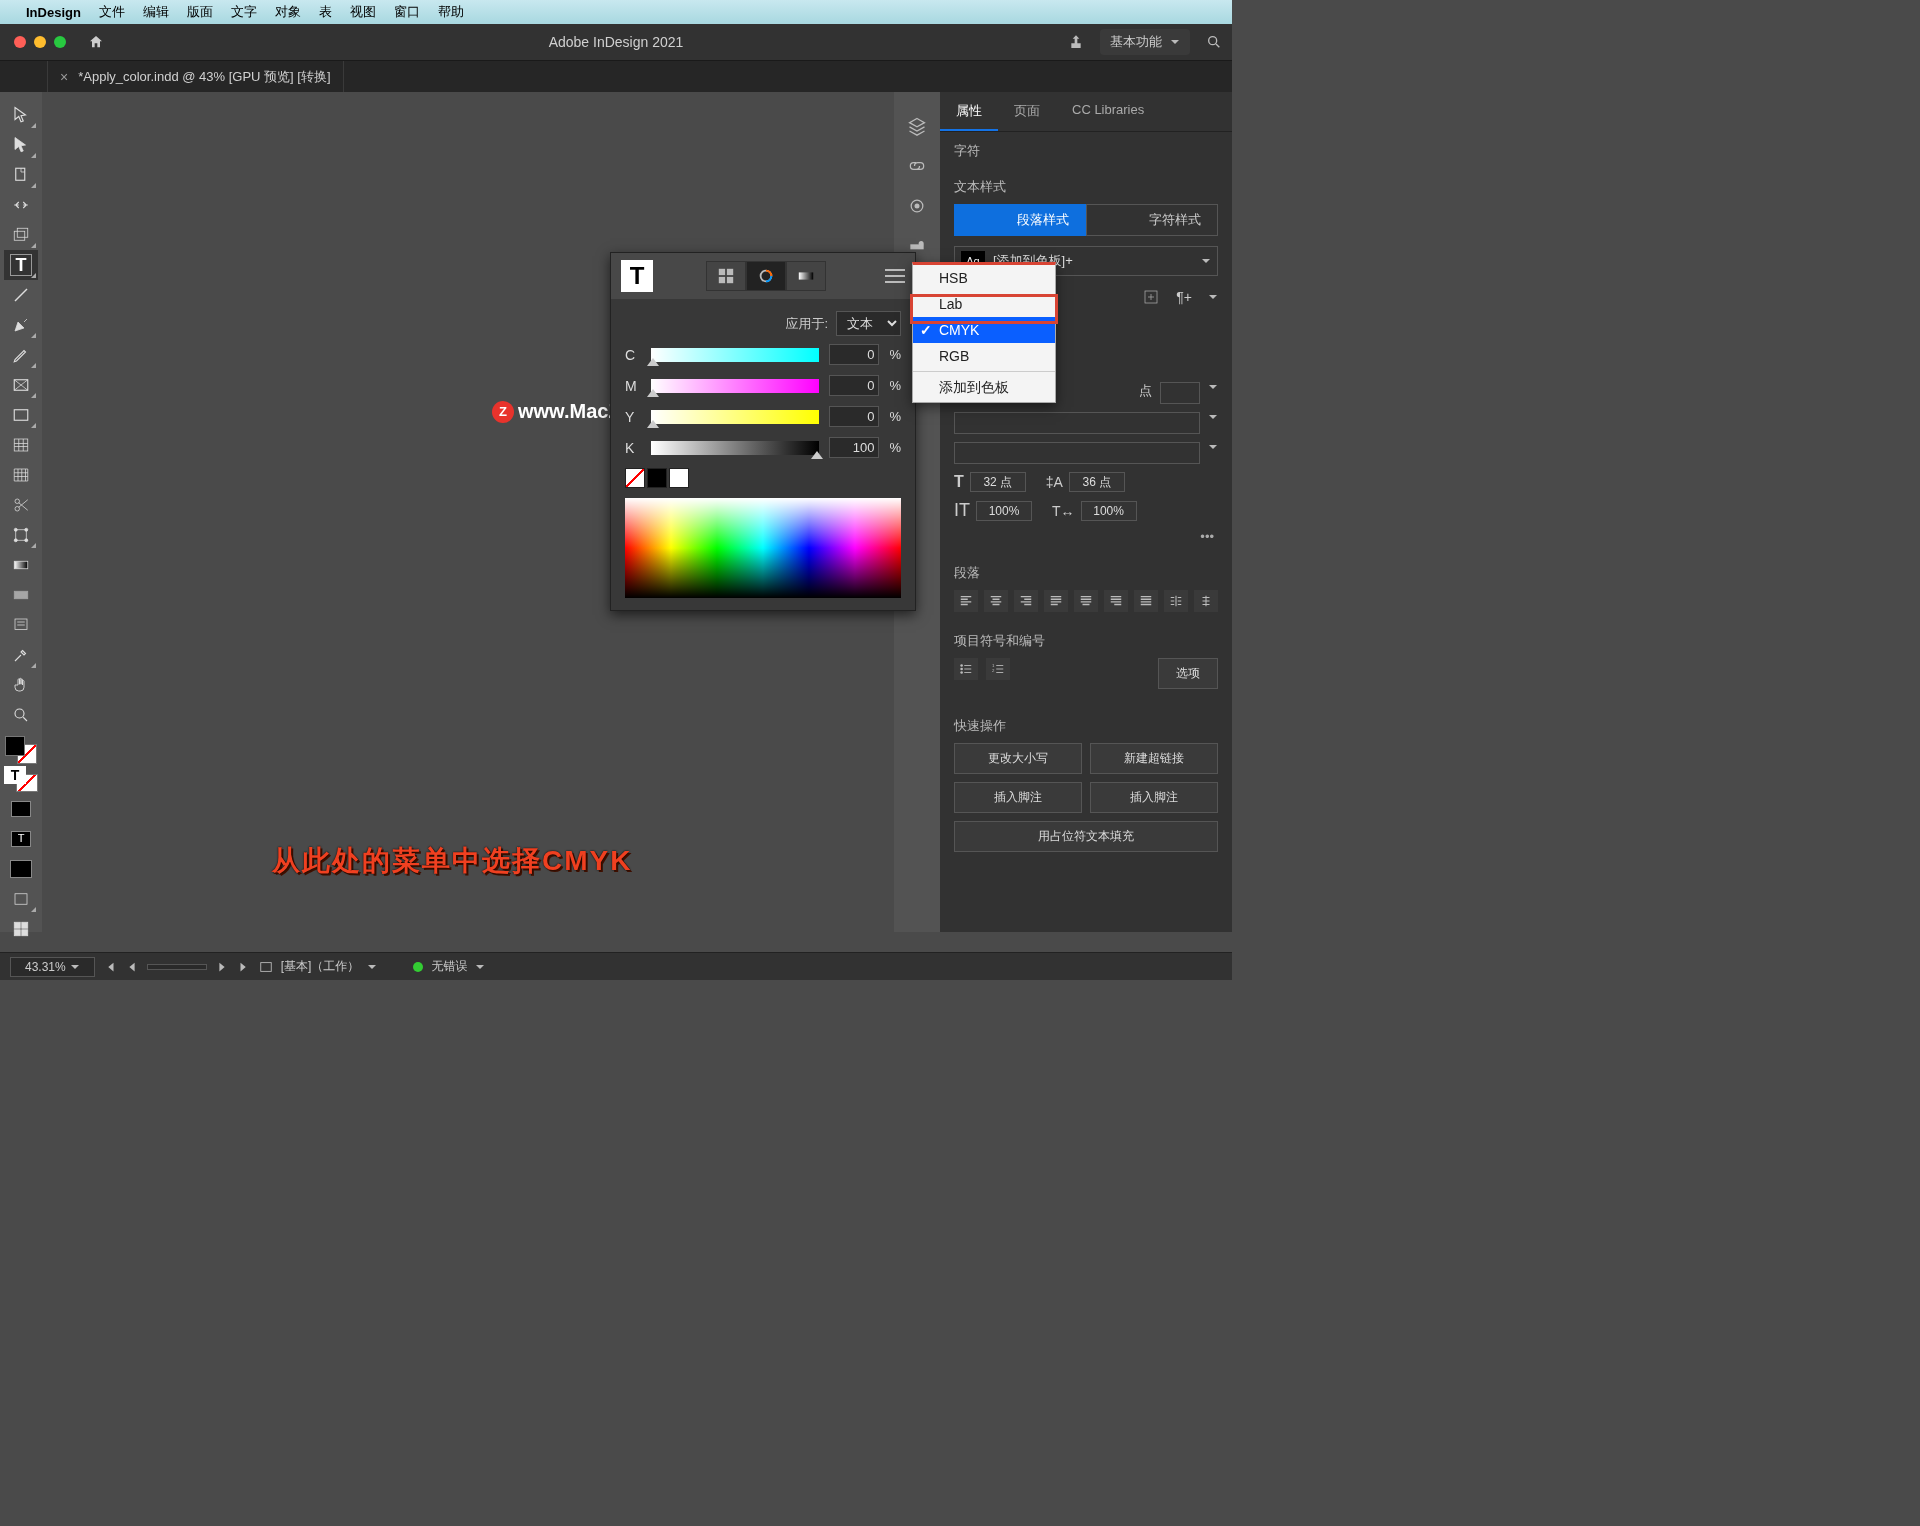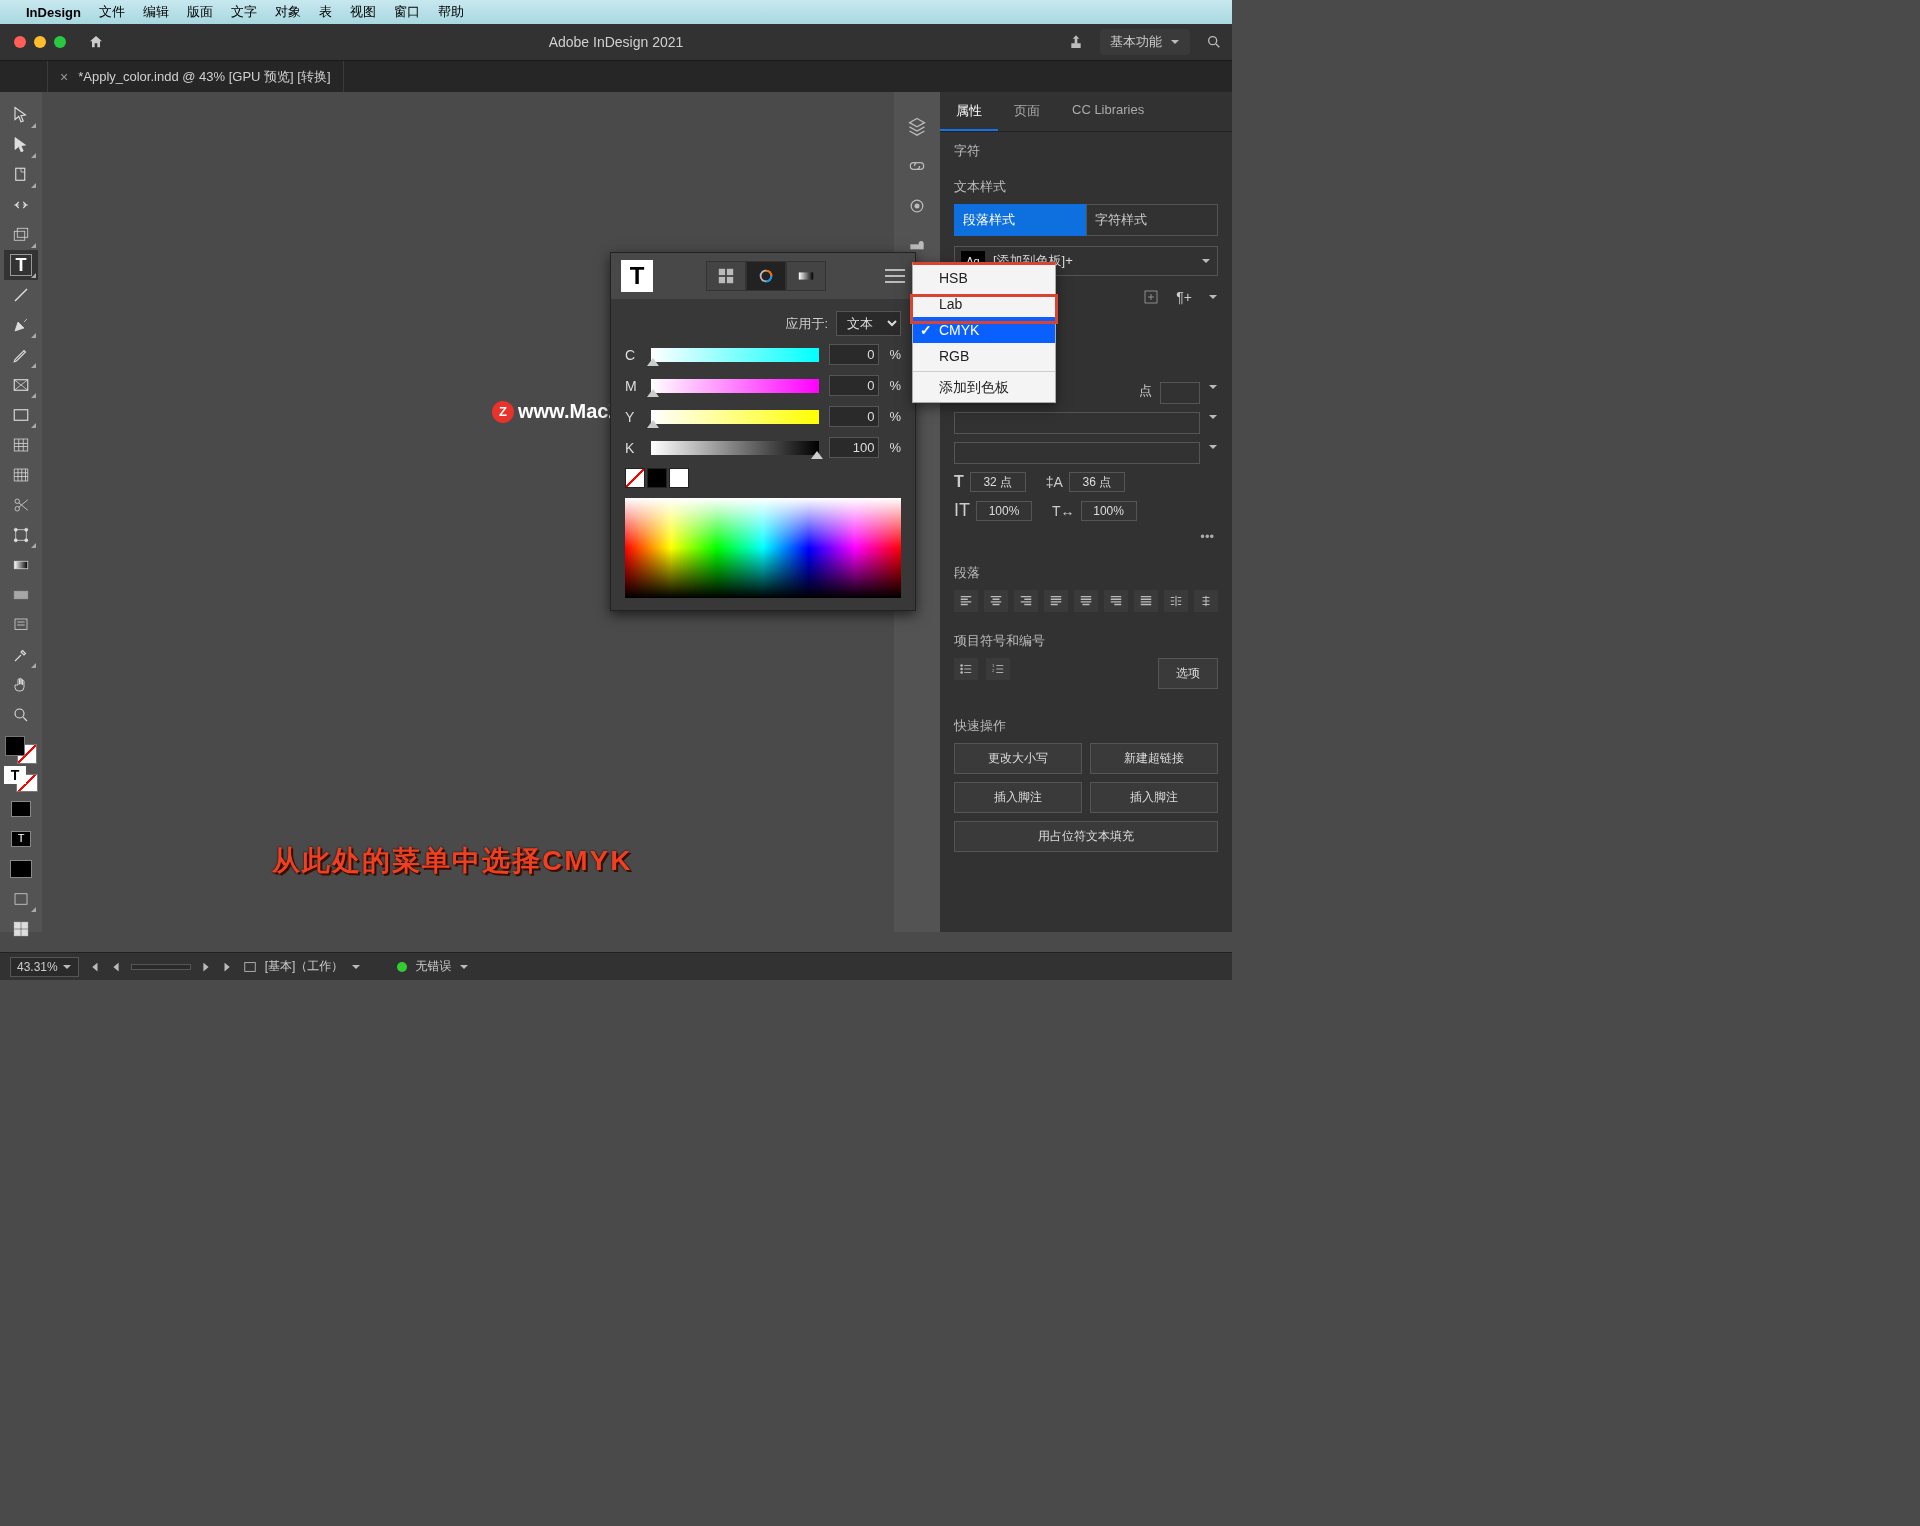--- a/index.html
+++ b/index.html
@@ -50,21 +50,21 @@
 .caption{position:absolute;left:230px;top:750px;font-size:28px;font-weight:900;color:#f04020;text-shadow:0 0 2px #000,2px 2px 0 #401000;letter-spacing:2px;white-space:nowrap}
 .iconstrip{width:46px;background:#535353;display:flex;flex-direction:column;align-items:center;padding-top:24px;gap:20px}
 .iconstrip svg{width:20px;height:20px;fill:#bbb}
 .rpanel{width:292px;background:#323232;display:flex;flex-direction:column;font-size:13px}
 .rtabs{display:flex;height:40px;border-bottom:1px solid #222}
 .rtab{padding:10px 16px;color:#aaa}
 .rtab.active{border-bottom:2px solid #1473e6;color:#fff}
 .sect{padding:10px 14px}
 .sect-title{color:#bbb;margin-bottom:8px}
 .seg{display:flex;margin-bottom:10px}
-.seg-btn{flex:1;text-align:left;padding:6px 8px;border:1px solid #555;color:#ccc;font-size:13px}
+.seg-btn{flex:1;text-align:right;padding:6px 16px;border:1px solid #555;color:#ccc;font-size:13px}
 .seg-btn.active{background:#0e6fde;border-color:#0e6fde;color:#fff}
 .drow{display:flex;align-items:flex-start;gap:8px;margin-bottom:8px}
 .styledrop{flex:1;display:flex;align-items:center;border:1px solid #555;padding:4px 6px;gap:8px;font-size:13px;color:#ddd}
 .ag{width:24px;height:20px;background:#000;color:#fff;display:flex;align-items:center;justify-content:center;font-size:11px}
 .smallic{width:18px;height:18px;fill:#aaa}
 .iconrow{display:flex;gap:16px;align-items:center;padding:4px 0}
 .mini-input{width:56px;background:#343434;border:1px solid #555;color:#ddd;padding:2px 4px;font-size:12px;text-align:center}
 .prop-row{display:flex;align-items:center;gap:6px;margin-bottom:8px}
 .alignrow{display:flex;gap:6px;flex-wrap:wrap}
 .alignbtn{width:24px;height:22px;border:0;background:#3a3a3a;display:flex;align-items:center;justify-content:center}
@@ -101,21 +101,21 @@
   linear-gradient(to right,#f00,#ff0,#0f0,#0ff,#00f,#f0f,#f00)}
 
 .ddmenu{position:absolute;left:912px;top:262px;width:144px;background:#f4f4f4;border:1px solid #aaa;border-top:3px solid #d84434;box-shadow:0 4px 12px rgba(0,0,0,.5);z-index:60;font-size:14px;color:#222}
 .ddmenu .itm{padding:5px 10px 5px 26px;position:relative}
 .ddmenu .itm.sel{background:#0a5fff;color:#fff}
 .ddmenu .itm.sel:before{content:"✓";position:absolute;left:7px;font-weight:bold}
 .ddmenu .div{height:1px;background:#ccc;margin:2px 0}
 .ddred{position:absolute;left:910px;top:294px;width:148px;height:30px;border:3px solid #d84434;z-index:61;pointer-events:none}
 
 .statusbar{position:absolute;left:0;right:0;bottom:0;height:28px;background:#323232;display:flex;align-items:center;padding:0 10px;gap:8px;color:#ccc;font-size:12px;border-top:1px solid #222}
-.sb-zoom{background:#2a2a2a;border:1px solid #555;padding:2px 6px;display:flex;align-items:center;gap:4px}
+.sb-zoom{background:#2a2a2a;border:1px solid #555;padding:2px 14px;display:flex;align-items:center;gap:4px}
 .sb-ic{width:14px;height:14px;fill:#bbb}
 .sb-grn{width:10px;height:10px;border-radius:50%;background:#3c3}
 
 .toolbtn-sw{margin-top:4px}
 .T-swap{width:34px;height:26px;position:relative}
 .T-swap .bT{width:22px;height:18px;background:#fff;color:#000;font-weight:900;font-size:14px;display:flex;align-items:center;justify-content:center;position:absolute;left:0;top:0;z-index:2}
 .T-swap .nonebg{width:22px;height:18px;position:absolute;right:0;bottom:0;background:linear-gradient(135deg,#fff 45%,#f00 45%,#f00 55%,#fff 55%);border:1px solid #777}
 .color-swap{width:32px;height:28px;position:relative;margin-top:2px}
 .color-swap .fg{width:20px;height:20px;background:#000;border:1px solid #777;position:absolute;left:0;top:0;z-index:2}
 .color-swap .bg{width:20px;height:20px;background:linear-gradient(135deg,#fff 45%,#f00 45%,#f00 55%,#fff 55%);border:1px solid #777;position:absolute;right:0;bottom:0}

